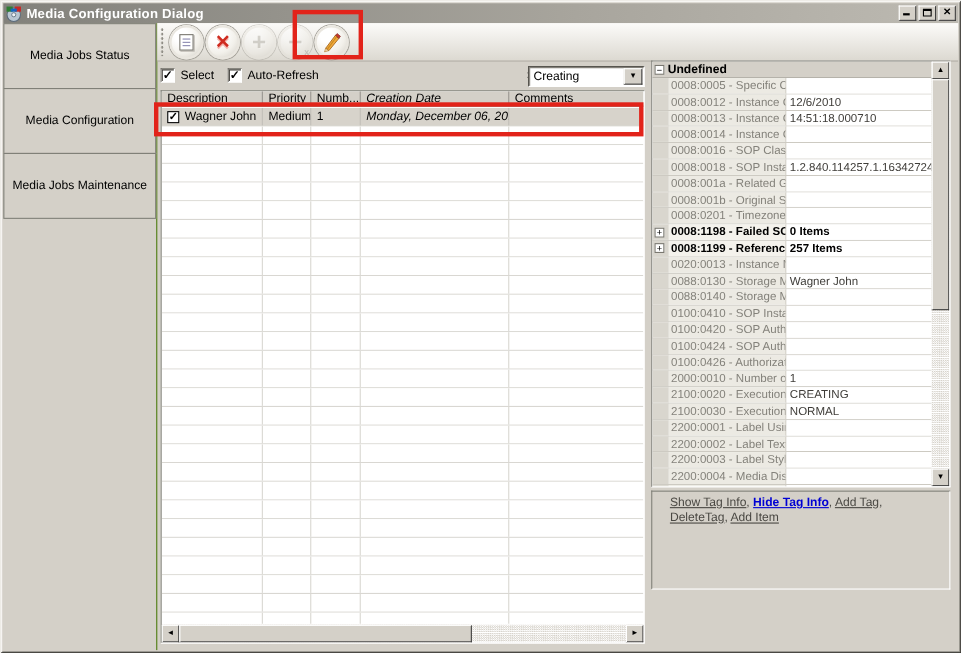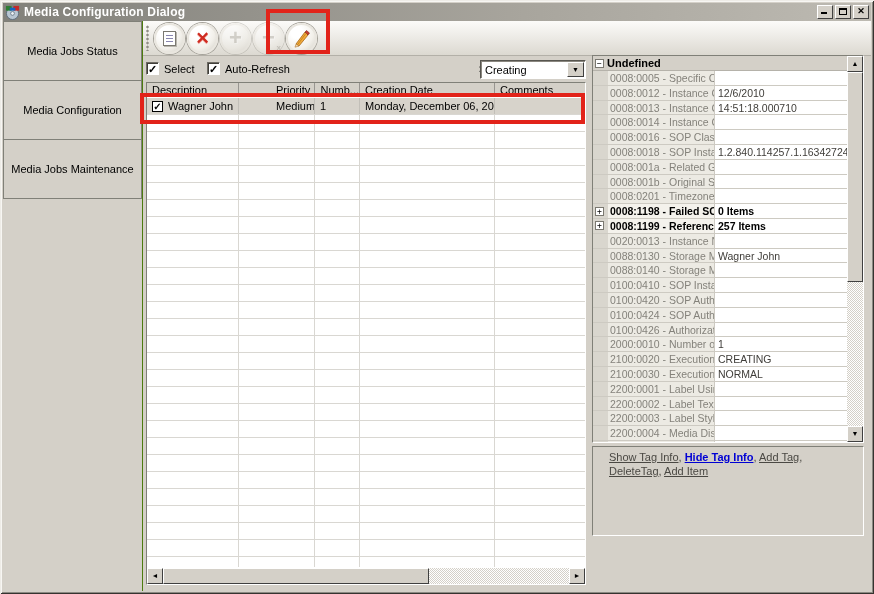--- a/index.html
+++ b/index.html
@@ -49,21 +49,21 @@
   .jt-header{display:flex;height:14px;background:#d4d0c8;border-bottom:1px solid #808078;}
   .jt-header .cell{font-size:11px;color:#000;padding:0 0 0 5px;border-right:1px solid #989590;overflow:hidden;white-space:nowrap;line-height:14px;}
   .jt-body{position:absolute;top:15px;left:0;right:0;bottom:17px;overflow:hidden;}
   .jt-row{display:flex;height:17px;background:#fff;border-bottom:1px solid #d9d7d2;}
   .jt-row .cell{border-right:1px solid #d9d7d2;font-size:11px;white-space:nowrap;overflow:hidden;
     display:flex;align-items:center;padding-left:5px;color:#000;}
   .jt-row.selected{background:#d7d3cb;}
   .jt-row.selected .cell{border-right-color:#c2bfb8;}
   .row-check{width:11px;height:11px;background:#fff;border:1px solid #000;box-shadow:0 0 0 1px #fff inset;
     font-size:10px;line-height:10px;text-align:center;font-weight:bold;margin-right:5px;flex:none;}
-  .c0{width:92px;flex:none;}.c1{width:44px;flex:none;margin-left:32px;}.c2{width:45px;flex:none;text-align:right;}.c3{width:135px;flex:none;}.c4{flex:1;border-right:none !important;}
+  .c0{width:92px;flex:none;}.c1{width:44px;flex:none;}.c2{width:45px;flex:none;}.c3{width:135px;flex:none;font-style:italic;}.c4{flex:1;border-right:none !important;}
   
   .hscroll{position:absolute;left:0;right:0;bottom:0;height:16px;
     background:#fff;background-image:conic-gradient(#d4d0c8 25%,transparent 0 50%,#d4d0c8 0 75%,transparent 0);background-size:2px 2px;display:flex;}
   .sb-btn{width:16px;height:16px;flex:none;background:#d4d0c8;border:1px solid;border-color:#fff #404040 #404040 #fff;
     font-size:7px;line-height:14px;text-align:center;color:#000;}
   .h-thumb{width:266px;height:16px;flex:none;background:#d4d0c8;border:1px solid;border-color:#fff #404040 #404040 #fff;margin-left:0;}
   .h-spacer{flex:1;}
   
   .tag-grid{position:absolute;left:592px;top:55px;width:272px;height:388px;background:#fff;
     border:1px solid;border-color:#808078 #fff #fff #808078;overflow:hidden;}

